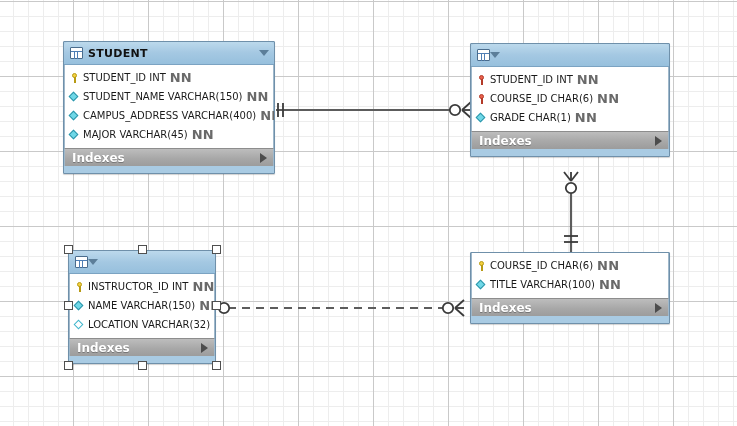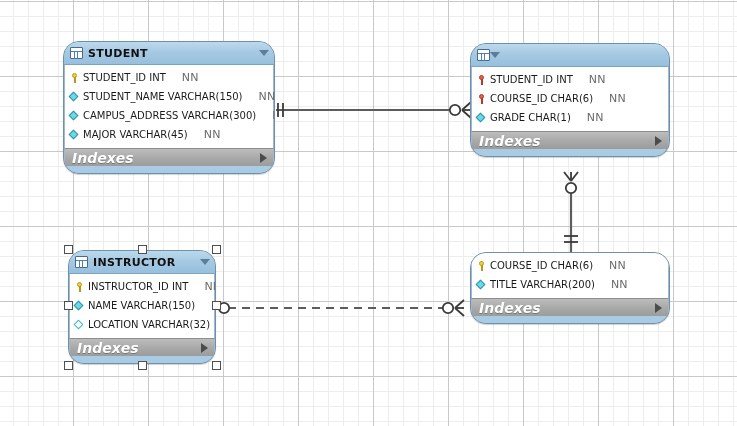--- a/index.html
+++ b/index.html
@@ -31,21 +31,21 @@
       15px 15px,
       15px 15px;
     background-position: -2px 1px, -2px 1px, -2px 1px, -2px 1px;
   }
 
   
   .entity {
     position: absolute;
     box-sizing: border-box;
     border: 1px solid #6f90aa;
-    border-radius: 16px;
+    border-radius: 1px;
     background: #a9cbe3;
     box-shadow: 0 1px 1px rgba(0,0,0,0.18);
     overflow: hidden;
   }
   .ent-header {
     height: 22px;
     display: flex;
     align-items: center;
     padding: 0 5px 0 6px;
     background: linear-gradient(to bottom, #bcd9ec 0%, #a4c8e2 50%, #97c0dd 100%);
@@ -101,25 +101,25 @@
     padding: 0 3px 0 4px;
     white-space: nowrap;
   }
   .col-text {
     font-size: 10px;
     color: #1a1a1a;
     line-height: 1;
     margin-left: 3px;
   }
   .nn {
-    font-size: 11px;
+    font-size: 13px;
     color: #6a6a6a;
-    margin-left: 16px;
+    margin-left: 4px;
     letter-spacing: 0.2px;
-    font-weight: normal;
+    font-weight: bold;
   }
   
   .ic {
     flex: 0 0 auto;
     width: 11px;
     height: 12px;
     position: relative;
   }
   .ic-key-yellow::before {
     content: "";
@@ -196,25 +196,24 @@
     display: flex;
     align-items: center;
     padding: 0 6px 0 7px;
     background: linear-gradient(to bottom, #bdbdbd 0%, #a8a8a8 55%, #9c9c9c 100%);
     border-top: 1px solid #8d8d8d;
     border-left: 1px solid #9fb8cb;
     border-right: 1px solid #9fb8cb;
   }
   .ent-footer-label {
     flex: 1 1 auto;
-    font-size: 14px;
+    font-size: 12px;
     font-weight: bold;
     color: #ffffff;
     text-shadow: 0 1px 0 rgba(90,90,90,0.6);
-    font-style: italic;
   }
   .caret-right {
     width: 0; height: 0;
     flex: 0 0 auto;
     border-top: 5px solid transparent;
     border-bottom: 5px solid transparent;
     border-left: 7px solid #4c4c4c;
   }
   .ent-bottom {
     height: 7px;
@@ -306,21 +305,21 @@
             <span class="col-text">STUDENT_ID INT</span>
             <span class="nn">NN</span>
           </div>
           <div class="col-row">
             <span class="ic ic-diamond-cyan"></span>
             <span class="col-text">STUDENT_NAME VARCHAR(150)</span>
             <span class="nn">NN</span>
           </div>
           <div class="col-row">
             <span class="ic ic-diamond-cyan"></span>
-            <span class="col-text">CAMPUS_ADDRESS VARCHAR(300)</span>
+            <span class="col-text">CAMPUS_ADDRESS VARCHAR(400)</span>
             <span class="nn">NN</span>
           </div>
           <div class="col-row">
             <span class="ic ic-diamond-cyan"></span>
             <span class="col-text">MAJOR VARCHAR(45)</span>
             <span class="nn">NN</span>
           </div>
         </div>
         <div class="ent-footer">
           <span class="ent-footer-label">Indexes</span>
@@ -352,21 +351,20 @@
         </div>
         <div class="ent-footer">
           <span class="ent-footer-label">Indexes</span>
           <span class="caret-right"></span>
         </div>
         <div class="ent-bottom"></div>
       </div>
       <div class="entity" style="left: 68px; top: 250px; width: 148px;">
         <div class="ent-header">
           <span class="tbl-icon"></span>
-          <span class="ent-title">INSTRUCTOR</span>
           <span class="caret-down"></span>
         </div>
         <div class="ent-body">
           <div class="col-row">
             <span class="ic ic-key-yellow"></span>
             <span class="col-text">INSTRUCTOR_ID INT</span>
             <span class="nn">NN</span>
           </div>
           <div class="col-row">
             <span class="ic ic-diamond-cyan"></span>
@@ -386,21 +384,21 @@
       </div>
       <div class="entity" style="left: 470px; top: 252px; width: 200px;">
         <div class="ent-body">
           <div class="col-row">
             <span class="ic ic-key-yellow"></span>
             <span class="col-text">COURSE_ID CHAR(6)</span>
             <span class="nn">NN</span>
           </div>
           <div class="col-row">
             <span class="ic ic-diamond-cyan"></span>
-            <span class="col-text">TITLE VARCHAR(200)</span>
+            <span class="col-text">TITLE VARCHAR(100)</span>
             <span class="nn">NN</span>
           </div>
         </div>
         <div class="ent-footer">
           <span class="ent-footer-label">Indexes</span>
           <span class="caret-right"></span>
         </div>
         <div class="ent-bottom"></div>
       </div>
     </div>

